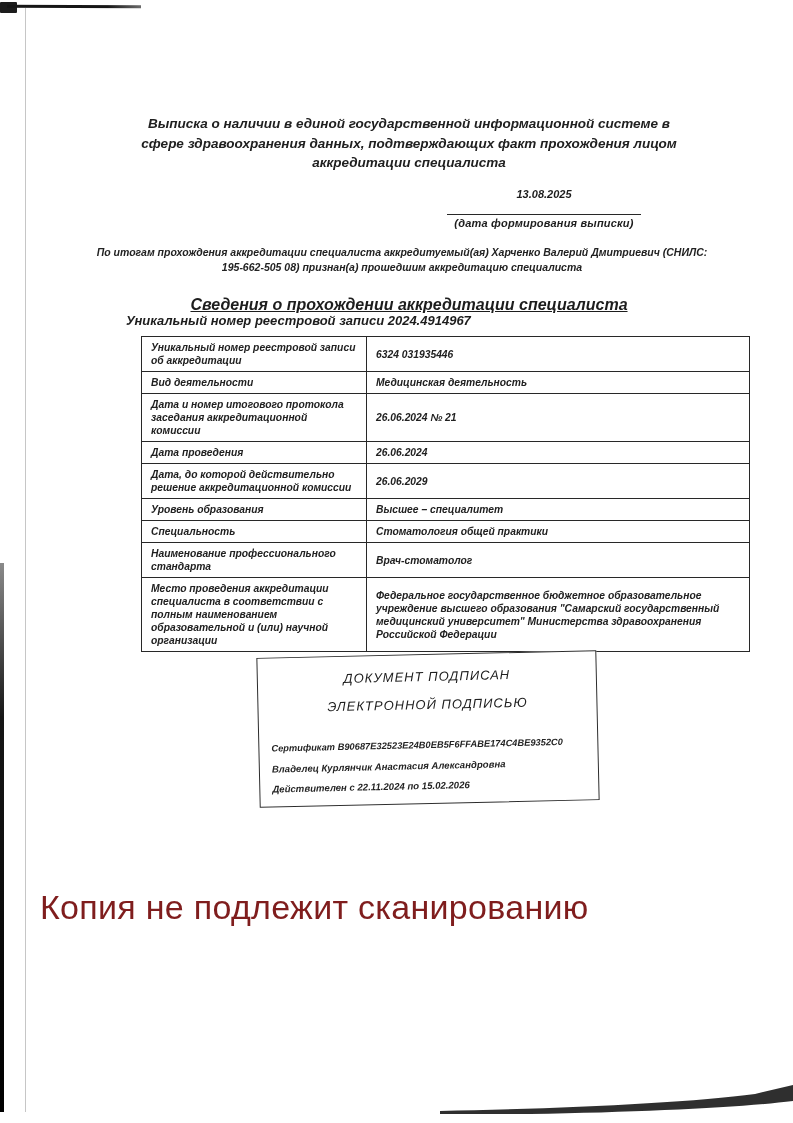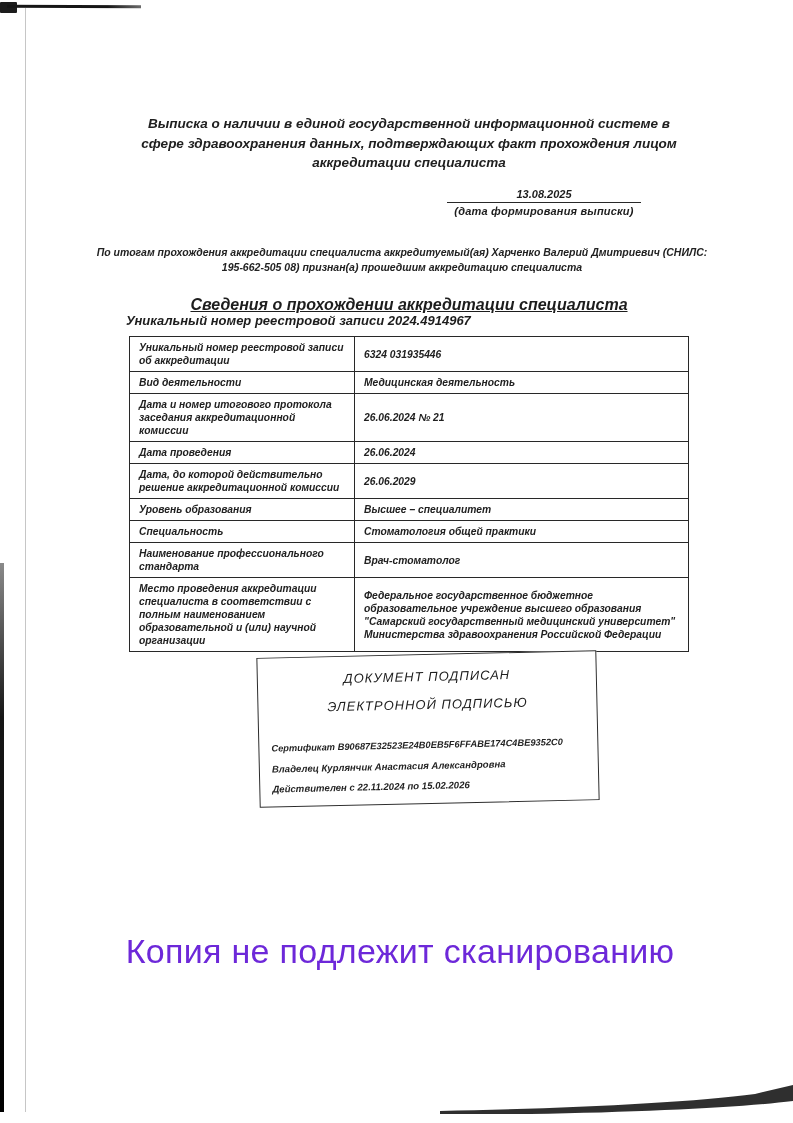--- a/index.html
+++ b/index.html
@@ -15,21 +15,21 @@
   .scan-layer{position:absolute;inset:0;filter:blur(0.25px) contrast(1.02);border-radius:20px;}
   .doc-title{
     position:absolute;top:114px;left:126px;width:566px;
     text-align:center;
     font-style:italic;font-weight:700;font-size:13.5px;line-height:19.5px;
     color:#222;
   }
   .date-block{position:absolute;top:188px;left:447px;width:194px;text-align:center;}
   .date-value{
     display:block;font-style:italic;font-weight:700;font-size:11px;
-    padding-bottom:2px;border-bottom:1.4px solid #2a2a2a;
+    padding-bottom:14px;border-bottom:1.4px solid #2a2a2a;
   }
   .date-caption{
     display:block;margin-top:2px;
     font-style:italic;font-weight:700;font-size:11px;letter-spacing:0.2px;
   }
   .intro{
     position:absolute;top:245px;left:92px;width:620px;
     text-align:center;
     font-style:italic;font-weight:700;font-size:10.5px;line-height:15px;
     color:#242424;
@@ -40,21 +40,21 @@
     font-style:italic;font-weight:700;font-size:16px;
     text-decoration:underline;
   }
   .registry-line{
     position:absolute;top:313px;left:126px;width:566px;
     text-align:left;
     font-style:italic;font-weight:700;font-size:13px;
   }
   
   .acc-table{
-    position:absolute;top:336px;left:129px;width:560px;
+    position:absolute;top:336px;left:141px;width:609px;
     border-collapse:collapse;
     border:1.8px solid #2a2a2a;
     table-layout:fixed;
   }
   .acc-table td{
     border:1.2px solid #2a2a2a;
     vertical-align:middle;
     padding:4px 9px;
     font-style:italic;font-weight:700;font-size:10.3px;line-height:13px;
     color:#232323;
@@ -74,24 +74,24 @@
     font-style:italic;font-weight:500;font-size:13px;letter-spacing:1px;
     color:#222;
   }
   .sig-line1{margin-top:4px;}
   .sig-line2{margin-top:13px;}
   .sig-cert{margin-top:28px;font-style:italic;font-weight:600;font-size:9.3px;color:#262626;}
   .sig-owner{margin-top:10px;font-style:italic;font-weight:600;font-size:9.6px;color:#262626;}
   .sig-valid{margin-top:9px;font-style:italic;font-weight:600;font-size:9.6px;color:#262626;}
   
   .stamp{
-    position:absolute;top:932px;left:40px;width:720px;
-    text-align:center;
+    position:absolute;top:888px;left:40px;width:720px;
+    text-align:left;
     font-size:34px;font-weight:400;letter-spacing:0.3px;
-    color:#6d28d9;
+    color:#7f1d1d;
   }
   
   .art-topleft-blob{position:absolute;left:0;top:2px;width:17px;height:11px;background:#1c1c1c;border-radius:1px;}
   .art-topline{position:absolute;left:7px;top:5px;width:134px;height:3px;
     background:linear-gradient(to right,#161616 75%,#6b6b6b);transform:rotate(0.2deg);}
   .art-left-line{position:absolute;left:25px;top:8px;width:1px;height:1104px;background:#c6c6c6;}
   .art-left-bar{position:absolute;left:0;top:563px;width:4px;height:549px;
     background:linear-gradient(to bottom,#8a8a8a,#161616 28%,#000);}
   .art-corner{position:absolute;left:440px;top:1080px;}
 </style>

